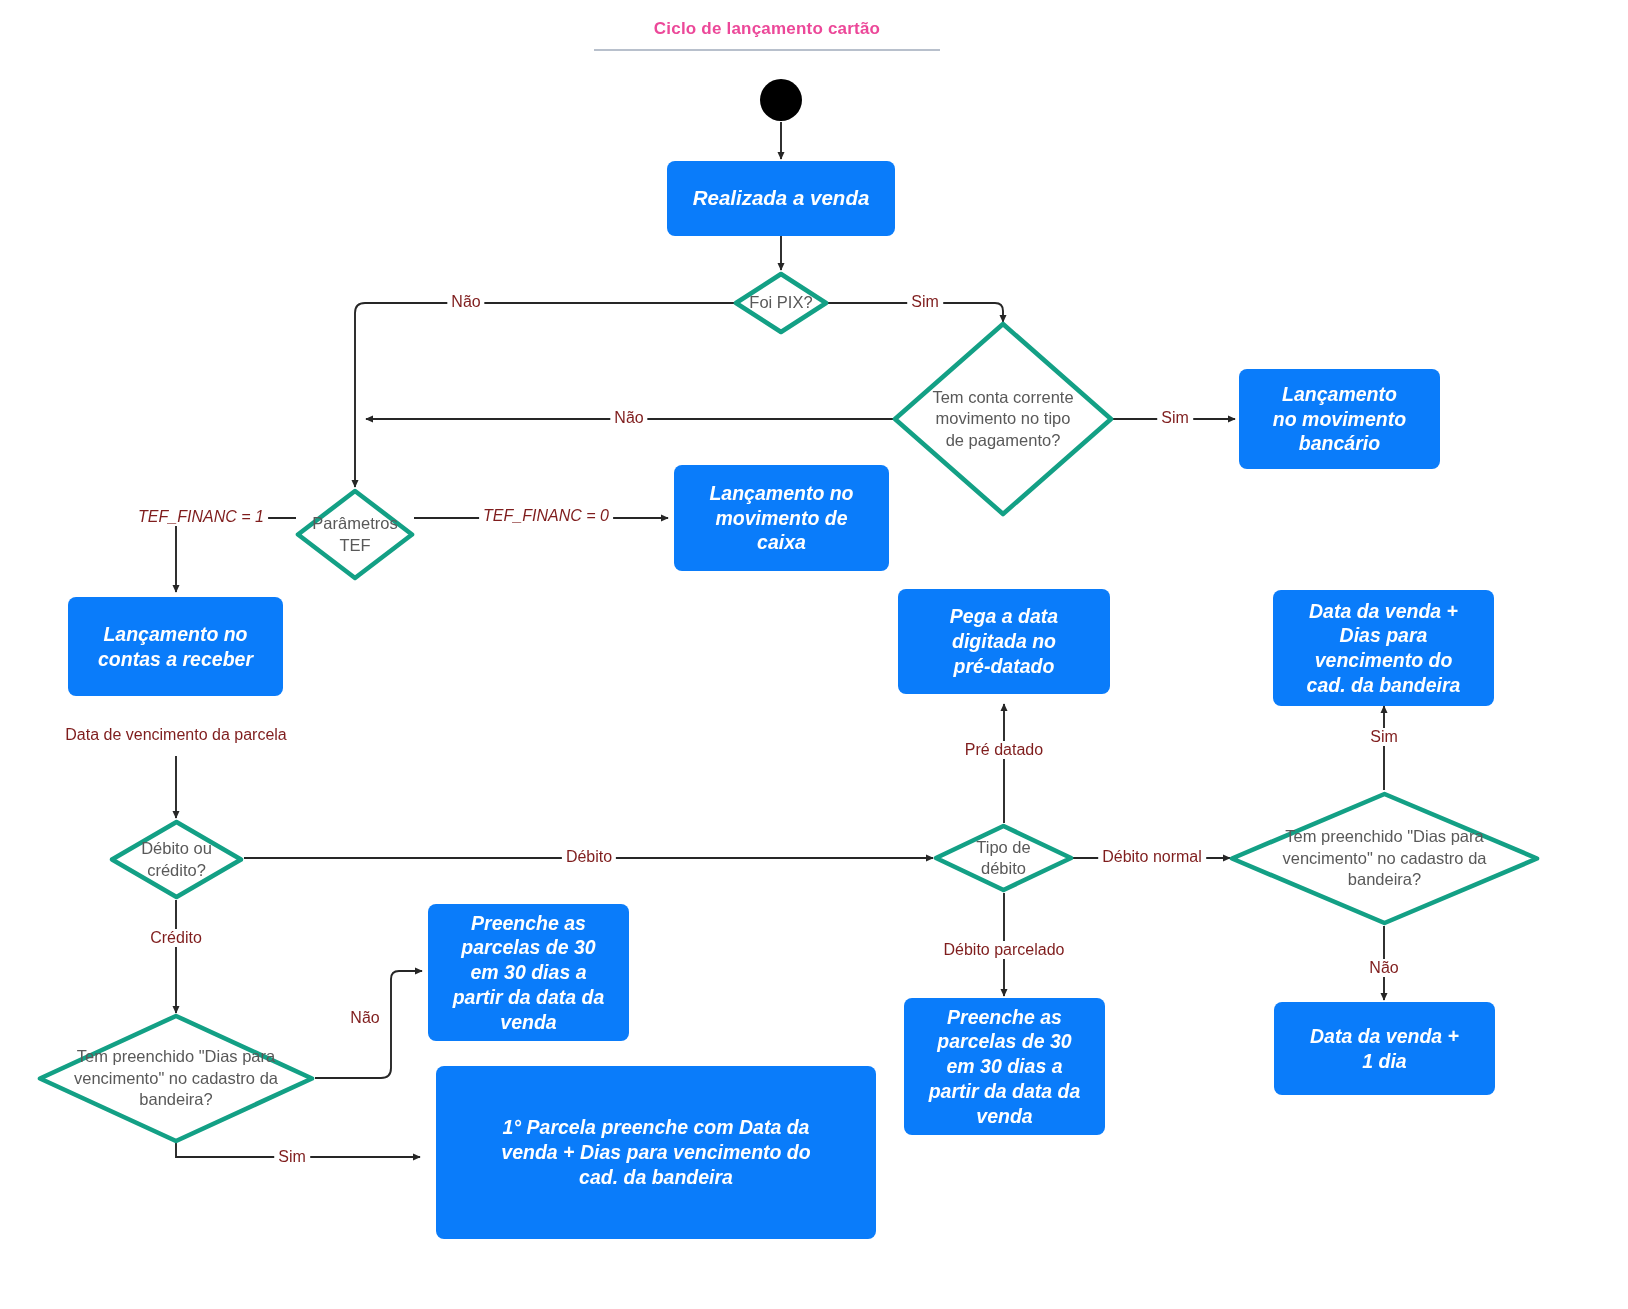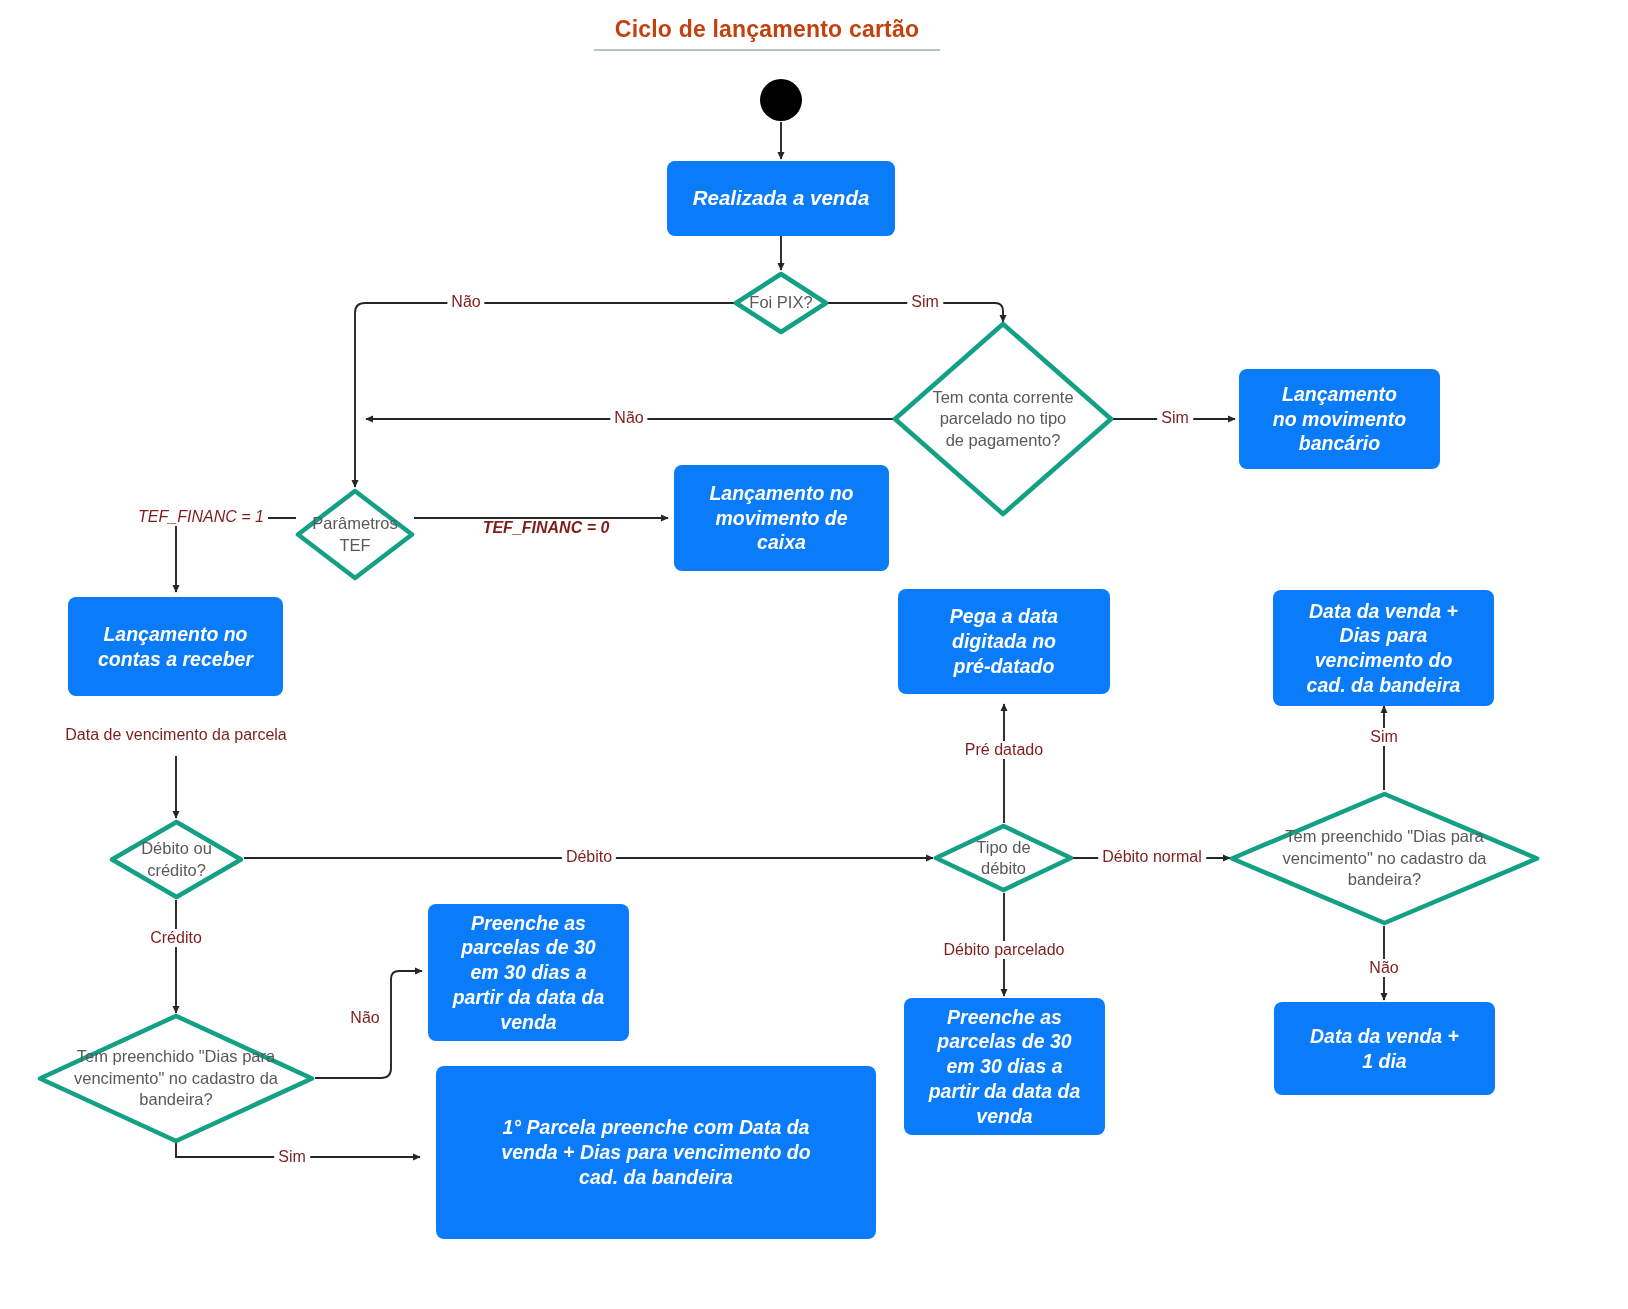--- a/index.html
+++ b/index.html
@@ -29,23 +29,23 @@
 
   
   .title-wrap {
     position: absolute;
     left: 594px;
     top: 14px;
     width: 346px;
     text-align: center;
   }
   .title-text {
-    font-size: 23px;
+    font-size: 17px;
     font-weight: bold;
-    color: #c2410c;
+    color: #ec4899;
     letter-spacing: .2px;
     line-height: 30px;
     white-space: nowrap;
   }
   .title-rule {
     margin-top: 5px;
     height: 2px;
     background: #b8c0cc;
     width: 100%;
   }
@@ -273,21 +273,21 @@
     <div class="dlabel">Foi PIX?</div>
   </div>
 
   <div class="dnode" style="left:891px; top:320px; width:224px; height:198px;">
     <svg width="224" height="198" viewBox="0 0 224 198">
       <path d="M112,4 L220,99 L112,194 L4,99 Z" fill="#ffffff" stroke="#13a085" stroke-width="4.6" stroke-linejoin="round"></path>
     </svg>
     <div class="dlabel">
       <div>
         <span class="ln">Tem conta corrente</span><br>
-        <span class="ln">parcelado no tipo</span><br>
+        <span class="ln">movimento no tipo</span><br>
         <span class="ln">de pagamento?</span>
       </div>
     </div>
   </div>
 
   <div class="dnode" style="left:108px; top:818px; width:137px; height:83px;">
     <svg width="137" height="83" viewBox="0 0 137 83">
       <path d="M68.5,4 L133,41.5 L68.5,79 L4,41.5 Z" fill="#ffffff" stroke="#13a085" stroke-width="4.6" stroke-linejoin="round"></path>
     </svg>
     <div class="dlabel">
@@ -346,21 +346,21 @@
         <span class="ln">bandeira?</span>
       </div>
     </div>
   </div>
 
   <div class="elabel" style="left:466px; top:302px;">Não</div>
   <div class="elabel" style="left:925px; top:302px;">Sim</div>
   <div class="elabel" style="left:1175px; top:418px;">Sim</div>
   <div class="elabel" style="left:629px; top:418px;">Não</div>
   <div class="elabel ital" style="left:201px; top:517px;">TEF_FINANC = 1</div>
-  <div class="elabel ital" style="left:546px; top:528px;font-weight:bold;">TEF_FINANC = 0</div>
+  <div class="elabel ital" style="left:546px; top:516px;">TEF_FINANC = 0</div>
   <div class="elabel plain" style="left:176px; top:735px;">Data de vencimento da parcela</div>
   <div class="elabel" style="left:589px; top:857px;">Débito</div>
   <div class="elabel" style="left:176px; top:938px;">Crédito</div>
   <div class="elabel" style="left:365px; top:1018px;">Não</div>
   <div class="elabel" style="left:292px; top:1157px;">Sim</div>
   <div class="elabel" style="left:1004px; top:750px;">Pré datado</div>
   <div class="elabel" style="left:1004px; top:950px;">Débito parcelado</div>
   <div class="elabel" style="left:1152px; top:857px;">Débito normal</div>
   <div class="elabel" style="left:1384px; top:737px;">Sim</div>
   <div class="elabel" style="left:1384px; top:968px;">Não</div>

